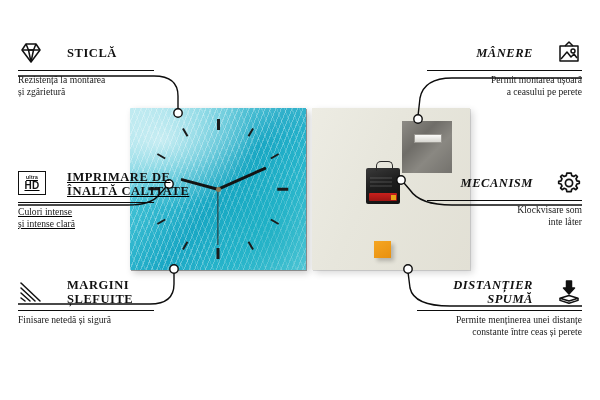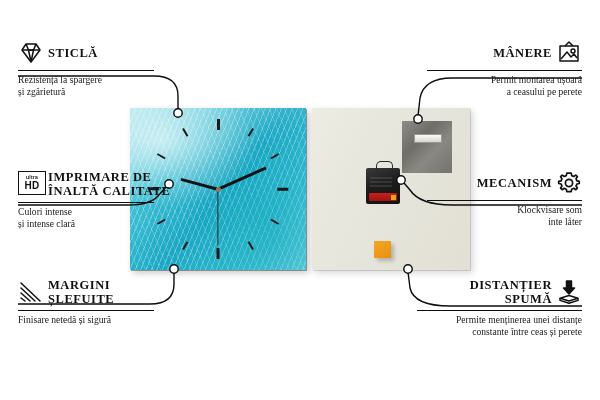--- a/index.html
+++ b/index.html
@@ -155,23 +155,23 @@
     height: 17px;
     background: linear-gradient(150deg,#f5a623 0%, #e8900f 100%);
     box-shadow: 3px 3px 4px rgba(0,0,0,.22);
   }
 
   
   .callout { position: absolute; }
   .callout .head {
     display: flex;
     align-items: center;
-    gap: 4px;
-  }
-  .callout.right .head { flex-direction: row; justify-content: flex-end; }
+    gap: 23px;
+  }
+  .callout.right .head { flex-direction: row; justify-content: flex-end; font-style: italic; }
   .callout .titles {
     font-family: "Liberation Serif", serif;
     font-weight: bold;
     font-size: 12.5px;
     line-height: 14px;
     letter-spacing: .55px;
     color: #111111;
     text-transform: uppercase;
     white-space: nowrap;
   }
@@ -304,26 +304,26 @@
             <path d="M10.5 10 H15.5"></path>
           </g>
         </svg>
       </span>
       <span class="titles">
         <span>STICLĂ</span><br>
       </span>
     </div>
     <div class="rule"></div>
     <div class="desc">
-      <span>Rezistență la spargere</span><br>
+      <span>Rezistență la montarea</span><br>
       <span>și zgârietură</span>
     </div>
   </div>
 
-  <div class="callout left" style="left:18px; top:170px; width:136px;">
+  <div class="callout left" style="left:18px; top:170px; width:136px;text-decoration:underline;">
     <div class="head">
       <span class="ico">
         <span class="hd-badge">
           <span class="u">ultra</span>
           <span class="h">HD</span>
         </span>
       </span>
       <span class="titles">
         <span>IMPRIMARE DE</span><br>
         <span>ÎNALTĂ CALITATE</span>

